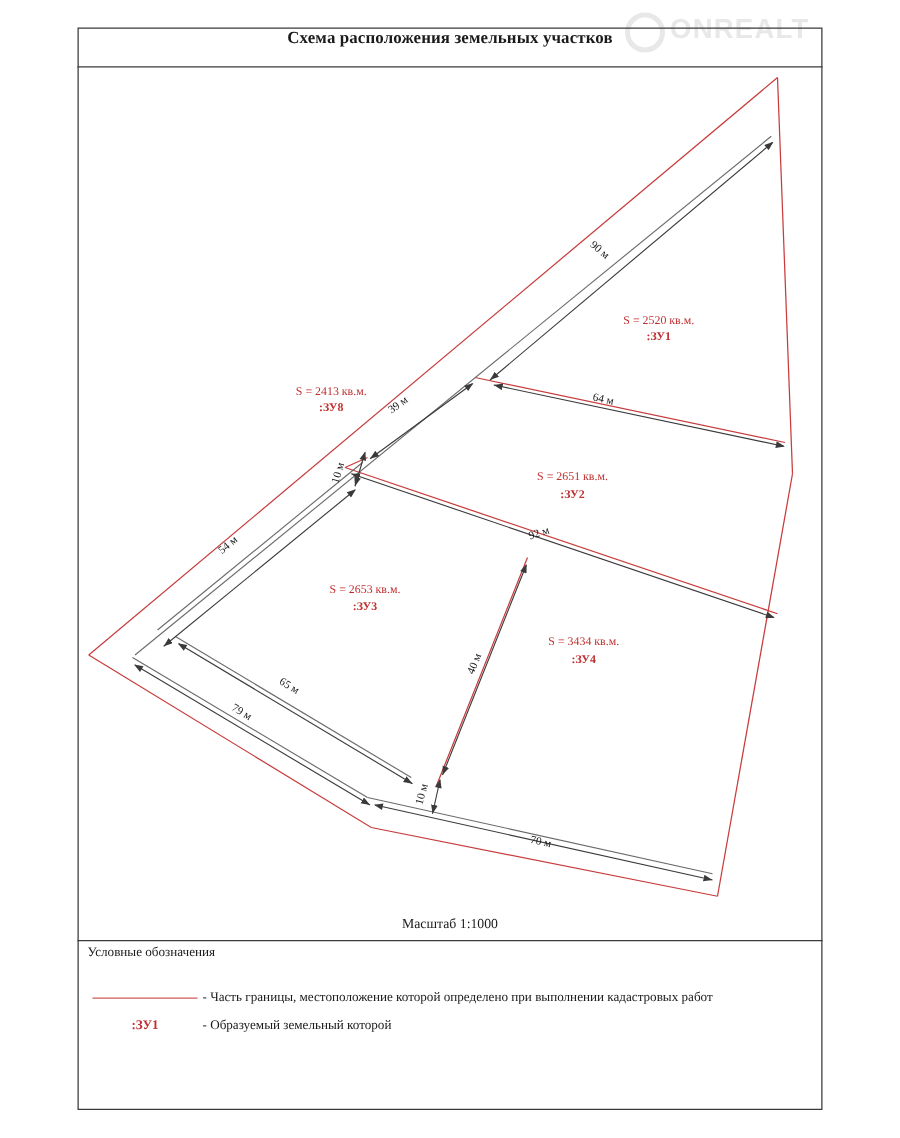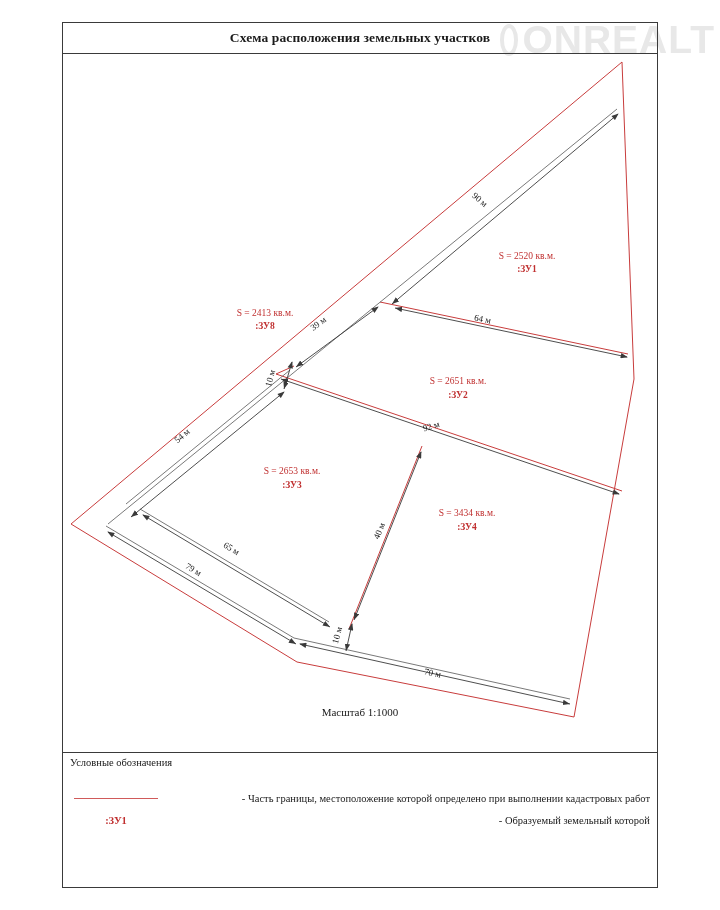--- a/index.html
+++ b/index.html
@@ -29,43 +29,42 @@
   }
   .title-box {
     position: absolute;
     left: 62px;
     top: 22px;
     width: 596px;
     height: 32px;
     border-bottom: 1px solid #3a3a3a;
     box-sizing: border-box;
     display: flex;
-    align-items: center;
     justify-content: center;
   }
   .title-text {
     font-size: 13.5px;
     font-weight: bold;
     color: #1a1a1a;
     letter-spacing: 0.1px;
   }
   
   .watermark {
     position: absolute;
     left: 500px;
     top: 10px;
     width: 215px;
     height: 60px;
     color: #e8e8e8;
-    font-size: 39px;
+    font-size: 22px;
     font-weight: bold;
     letter-spacing: 1px;
     font-family: "Liberation Sans", sans-serif;
     display: flex;
-    align-items: center;
+    align-items: flex-start;
     user-select: none;
   }
   .watermark .wm-circle {
     display: inline-block;
     width: 32px;
     height: 32px;
     border: 4px solid #e8e8e8;
     border-radius: 50%;
     margin-right: 4px;
     box-sizing: border-box;
@@ -76,21 +75,21 @@
     left: 62px;
     top: 54px;
     width: 596px;
     height: 690px;
   }
   svg { display: block; }
   
   .scale-line {
     position: absolute;
     left: 62px;
-    top: 706px;
+    top: 733px;
     width: 596px;
     text-align: center;
     font-size: 11px;
     color: #1a1a1a;
   }
   .scale-sep {
     position: absolute;
     left: 62px;
     top: 752px;
     width: 596px;
@@ -107,21 +106,20 @@
   .legend-title {
     font-size: 10.5px;
     color: #1a1a1a;
     margin-bottom: 23px;
   }
   .legend-row {
     display: flex;
     align-items: center;
     margin-bottom: 8px;
     height: 14px;
-    justify-content: space-between;
   }
   .legend-key {
     width: 92px;
     display: flex;
     align-items: center;
     justify-content: center;
   }
   .legend-swatch-line {
     width: 84px;
     height: 0;

